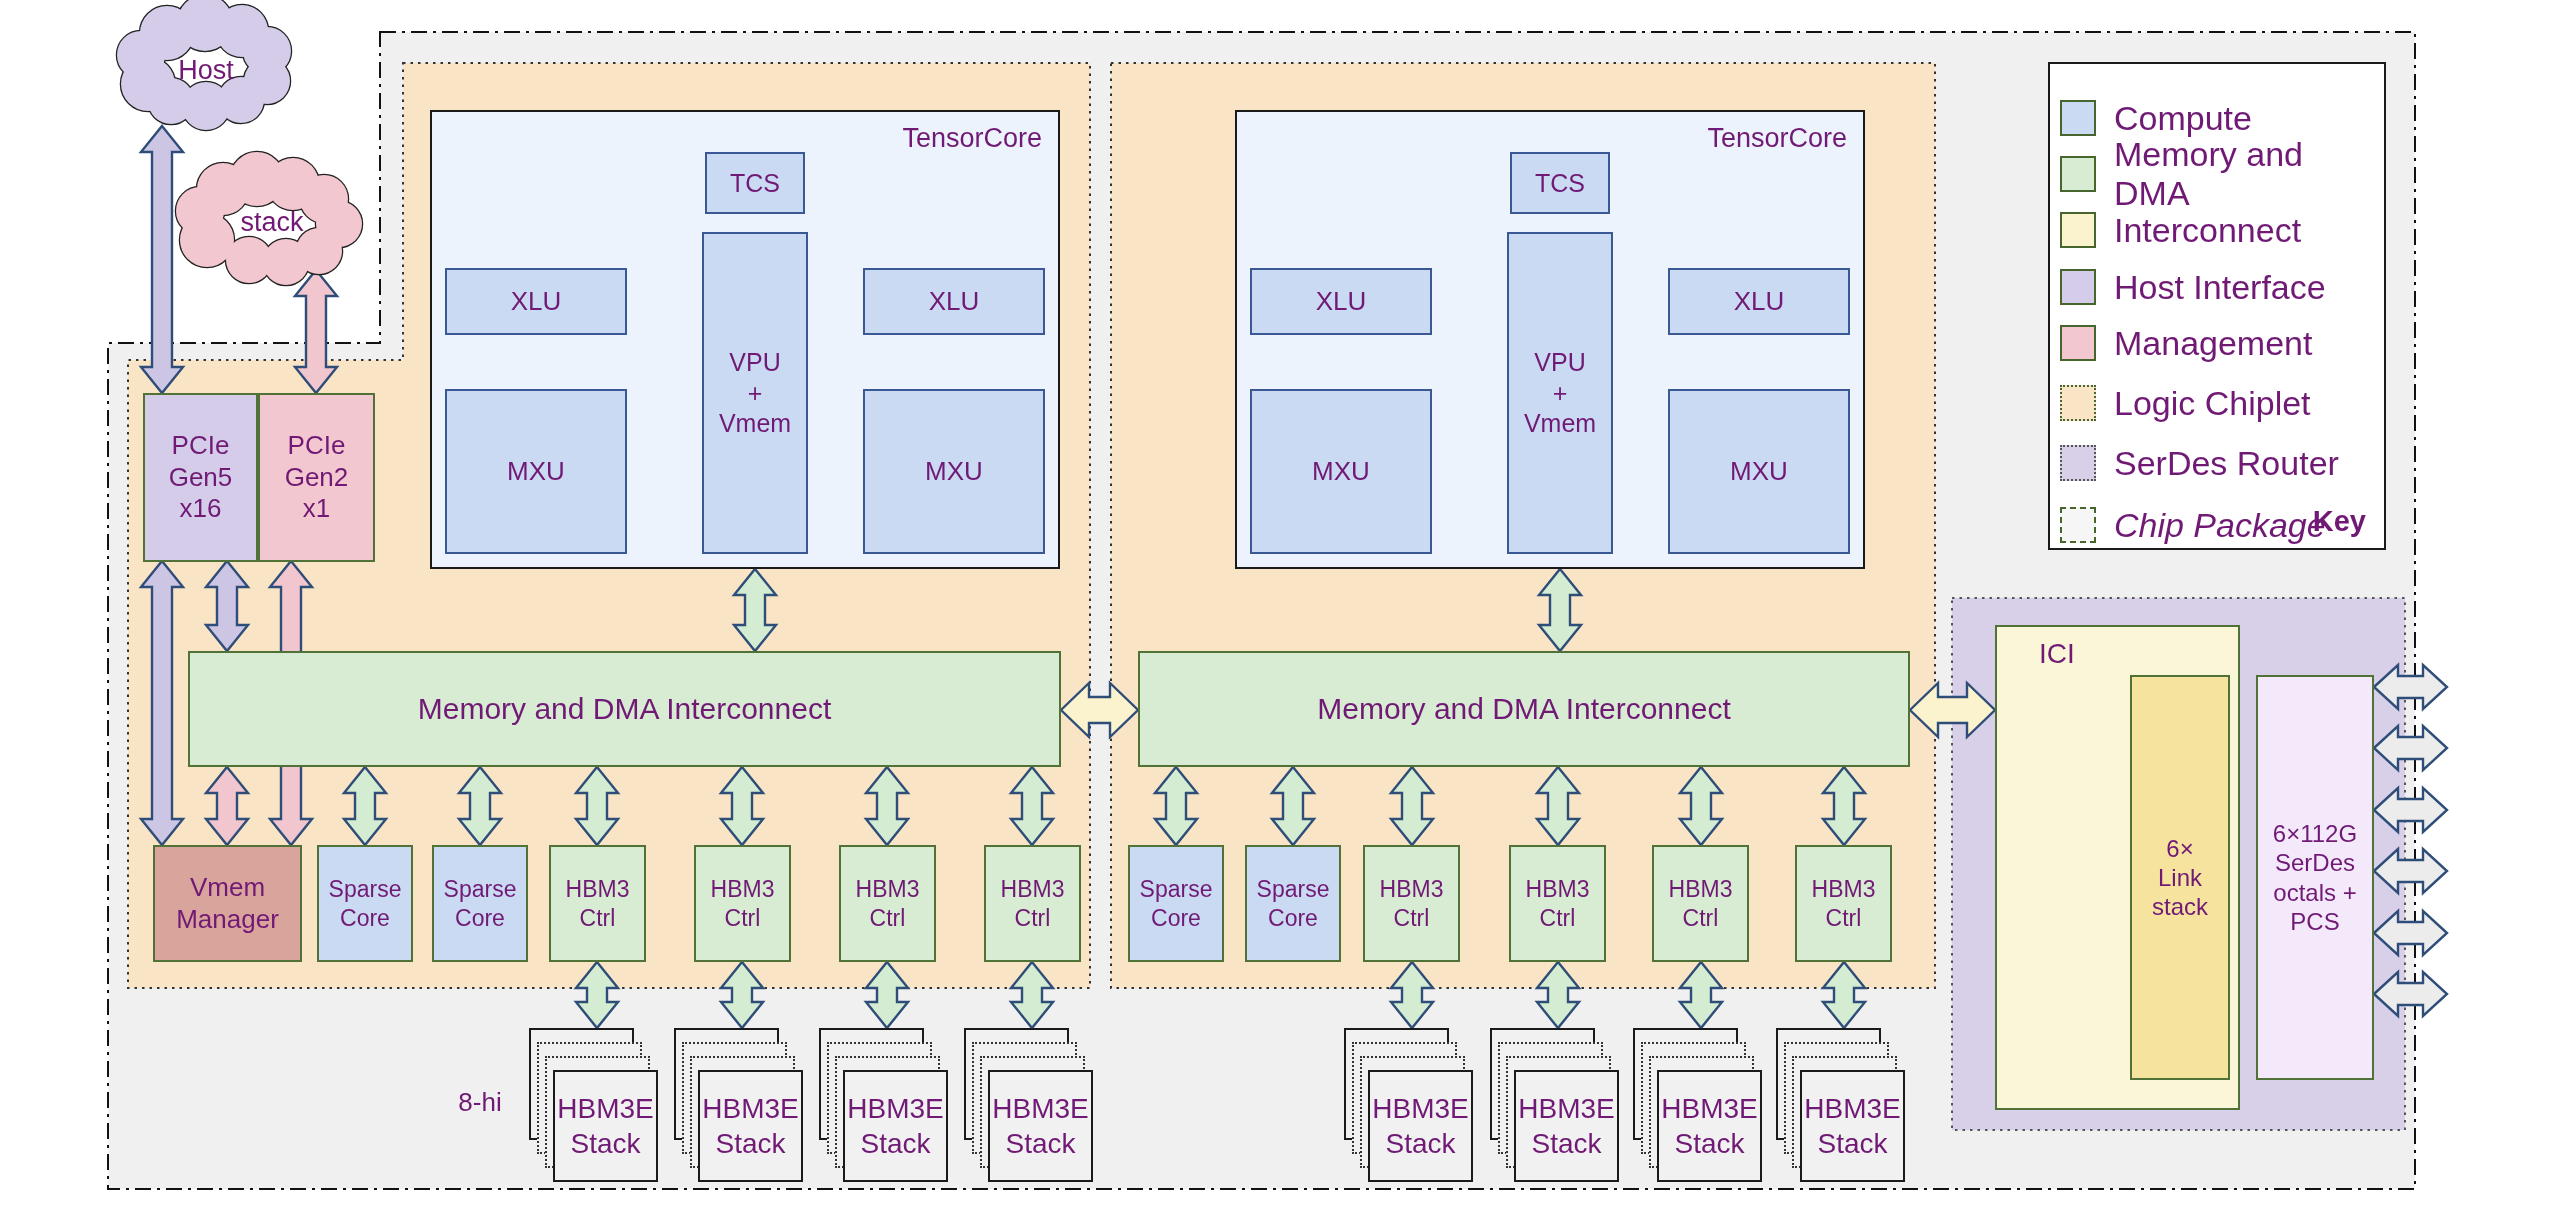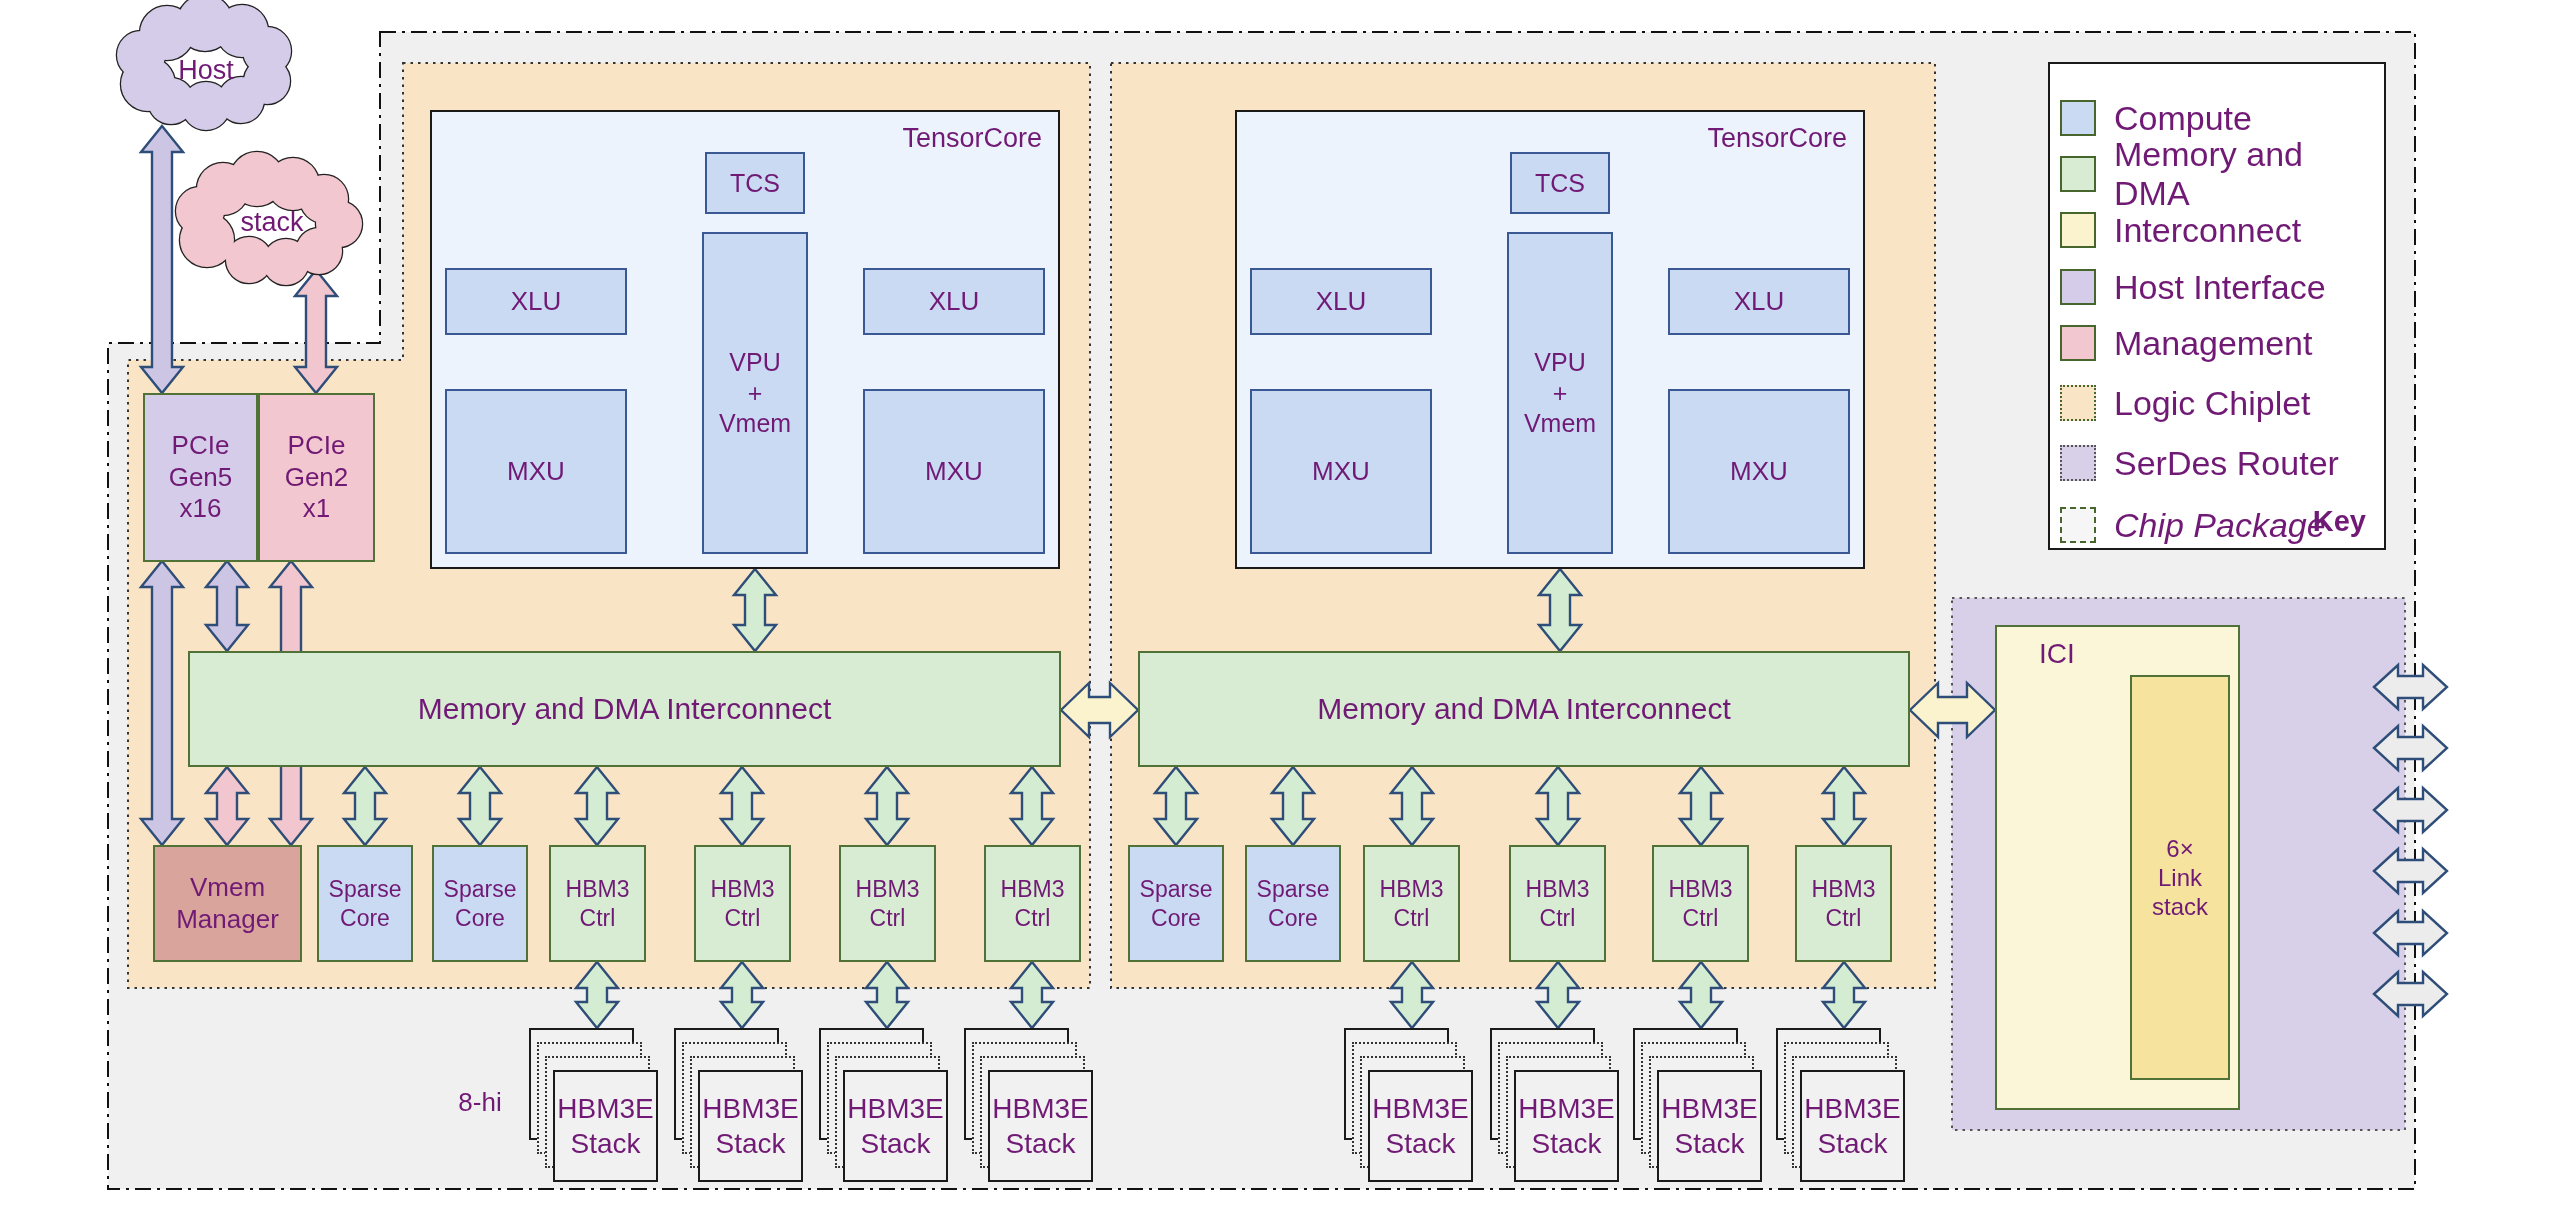--- a/index.html
+++ b/index.html
@@ -316,20 +316,26 @@
         <div>8-hi</div>
       </div>
       <div class="box f-ici" style="left:1995px;top:625px;width:245px;height:485px;font-size:24px;">
         <div class="corner-tl">ICI</div>
       </div>
       <div class="box f-yel" style="left:2130px;top:675px;width:100px;height:405px;font-size:24px;">
         <div>6×</div>
         <div>Link</div>
         <div>stack</div>
       </div>
+      <div class="box f-ser" style="left:2256px;top:675px;width:118px;height:405px;font-size:24px;">
+        <div>6×112G</div>
+        <div>SerDes</div>
+        <div>octals +</div>
+        <div>PCS</div>
+      </div>
     </div>
   <div class="key">
     <div id="key-items">
         <div class="legend-row" style="top:34px;">
           <span class="sw sw-compute"></span>
           <span class="legend-label">Compute</span>
         </div>
         <div class="legend-row" style="top:90px;">
           <span class="sw sw-memory"></span>
           <span class="legend-label">Memory and DMA</span>

